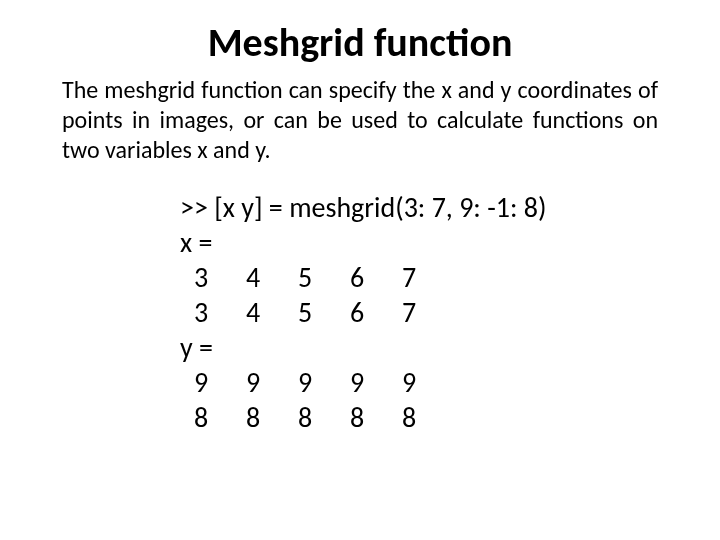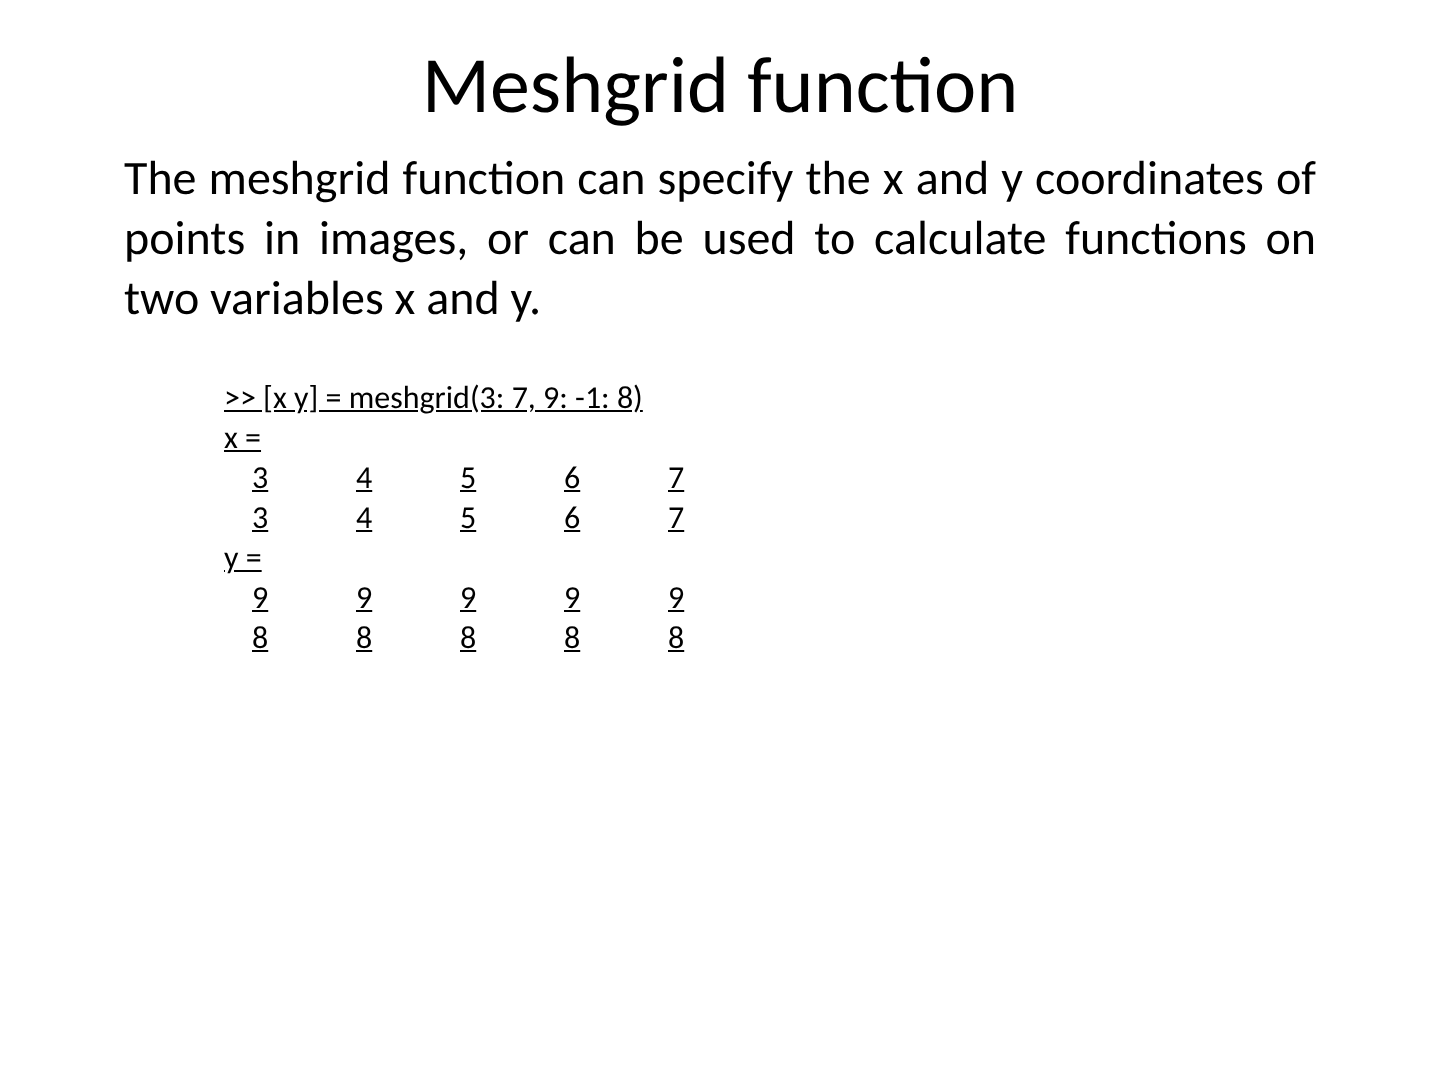--- a/index.html
+++ b/index.html
@@ -15,34 +15,33 @@
     width: 720px;
     height: 540px;
     position: relative;
     box-sizing: border-box;
     padding: 18px 62px 0 62px;
   }
   .title {
     font-size: 40px;
     text-align: center;
     margin: 0 0 8px 0;
-    font-weight: 400;
+    font-weight: 700;
   }
   .desc {
     font-size: 24px;
     line-height: 1.25;
     margin: 0 0 25px 0;
     text-align: justify;
     text-justify: inter-word;
   }
   .code-block {
-    font-size: 16px;
+    font-size: 28px;
     line-height: 1.25;
-    margin-left: 50px;
-    text-decoration: underline;
+    margin-left: 118px;
   }
   .matrix {
     display: table;
     border-collapse: collapse;
     margin-left: 14px;
   }
   .matrix-row {
     display: table-row;
   }
   .matrix-cell {

